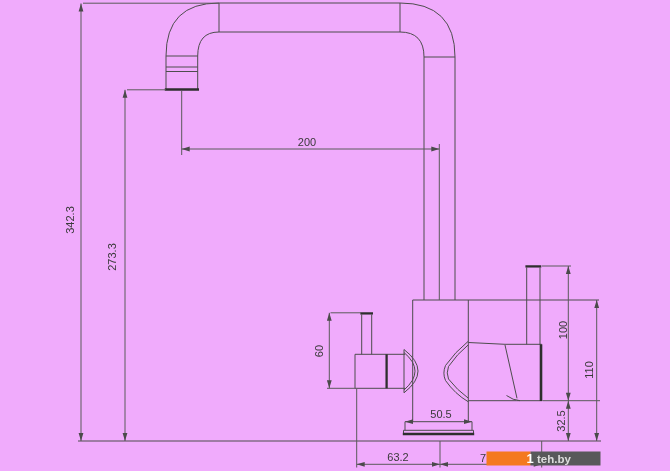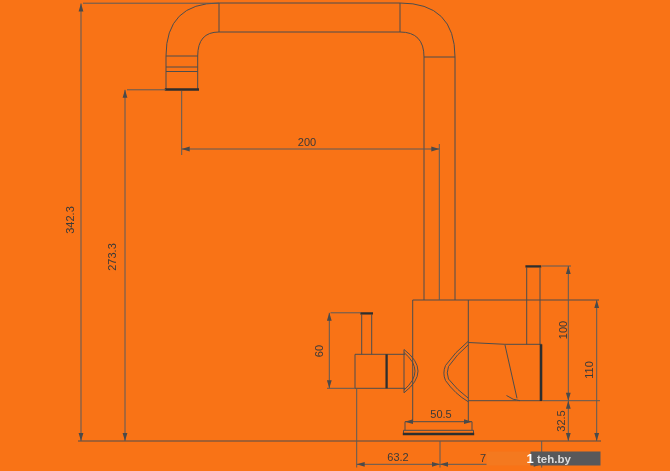--- a/index.html
+++ b/index.html
@@ -1,19 +1,19 @@
 <!DOCTYPE html>
 <html><head>
 <meta charset="utf-8">
 <style>
   html,body{margin:0;padding:0;background:#ffffff;}
   .canvas{
     position:relative;
     width:670px;height:471px;
-    background:#f97316;
+    background:#f0abfc;
     font-family:"Liberation Sans", sans-serif;
     overflow:hidden;
   }
   svg{display:block}
   .thin{stroke:#4d4d4d;stroke-width:1;fill:none;}
   .bold{stroke:#2e2e2e;stroke-width:2.3;fill:none;}
   .boldr{stroke:#2e2e2e;stroke-width:2.6;fill:none;}
   .dim{stroke:#5a5a5a;stroke-width:1;fill:none;}
   .arr{fill:#4a4a4a;stroke:none;}
   text{fill:#3a3a3a;font-size:11px;font-family:"Liberation Sans", sans-serif;}

